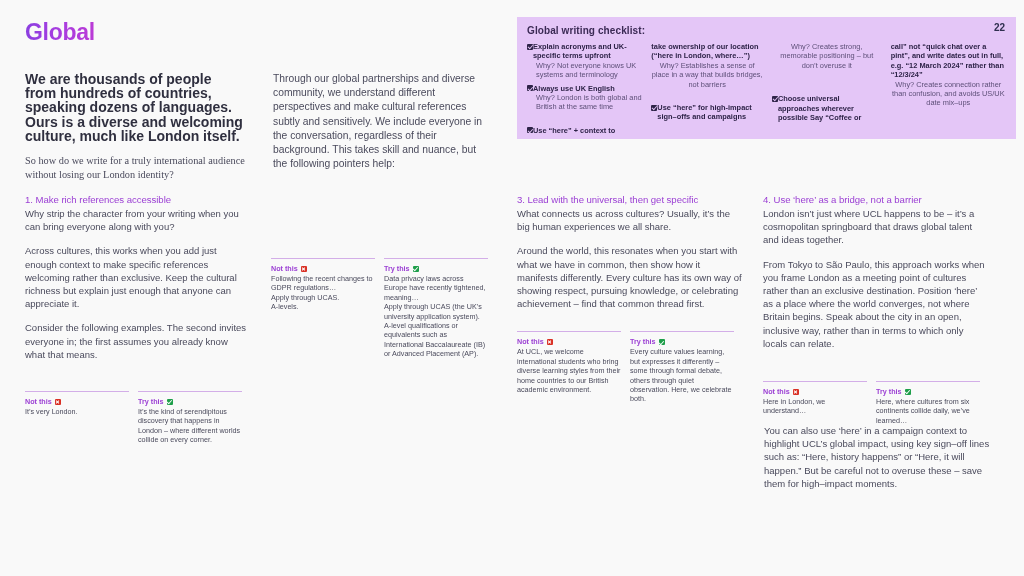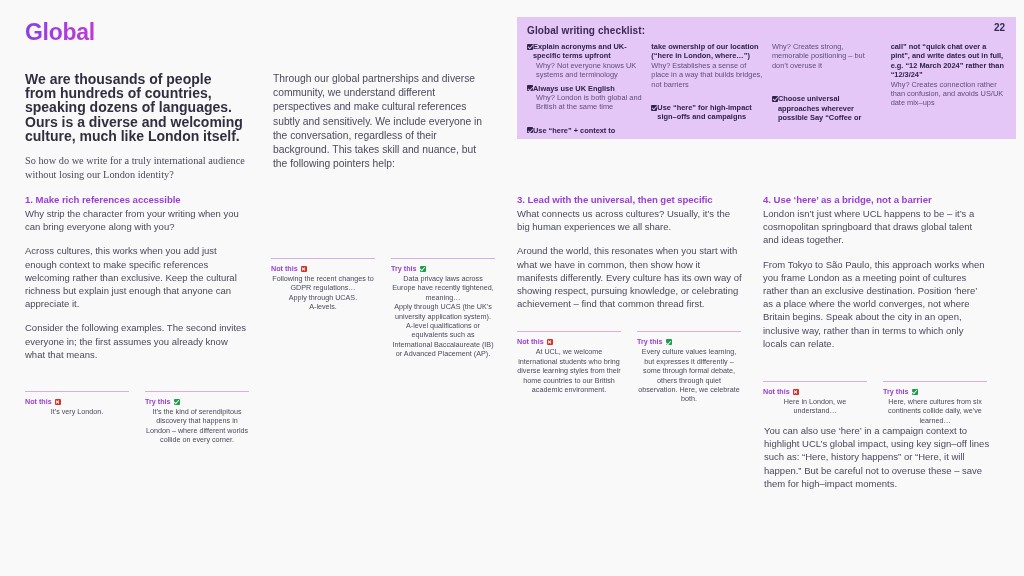--- a/index.html
+++ b/index.html
@@ -131,21 +131,21 @@
     line-height: 9.4px;
     font-weight: bold;
     color: #2e2348;
   }
   .cl-why {
     font-size: 7.4px;
     line-height: 9.4px;
     color: #5d4f78;
     margin: 0 0 4px 9px;
   }
-  .cl-why.noindent { margin-left: 0; }
+  .cl-why.noindent { margin-left: 0; text-align: center; }
   .cl-cont {
     font-size: 7.4px;
     line-height: 9.4px;
     font-weight: bold;
     color: #2e2348;
     margin: 0;
   }
   .cl-spacer { height: 10px; }
 
   
@@ -153,39 +153,38 @@
     position: absolute;
     left: 25px;
     top: 194px;
     width: 974px;
     display: flex;
     gap: 21px;
   }
   .section { width: 225px; }
   .sec-heading {
     font-size: 9.6px;
-    font-weight: bold;
+    font-weight: normal;
     color: #9b3fd4;
     margin: 0 0 2px 0;
     letter-spacing: -0.05px;
   }
   .sec-para {
     font-size: 9.5px;
     line-height: 13.2px;
     color: #4a4a5c;
     margin: 0 0 11px 0;
   }
   .sec-para:last-of-type { margin-bottom: 0; }
 
   
   .examples {
     display: flex;
-    gap: 16px;
+    gap: 9px;
     margin-top: 14px;
-    text-align: center;
   }
   .example { width: 104px; }
   .ex-rule {
     height: 1px;
     background: #d3aee8;
     margin-bottom: 5px;
   }
   .ex-label {
     font-size: 7.2px;
     font-weight: bold;

